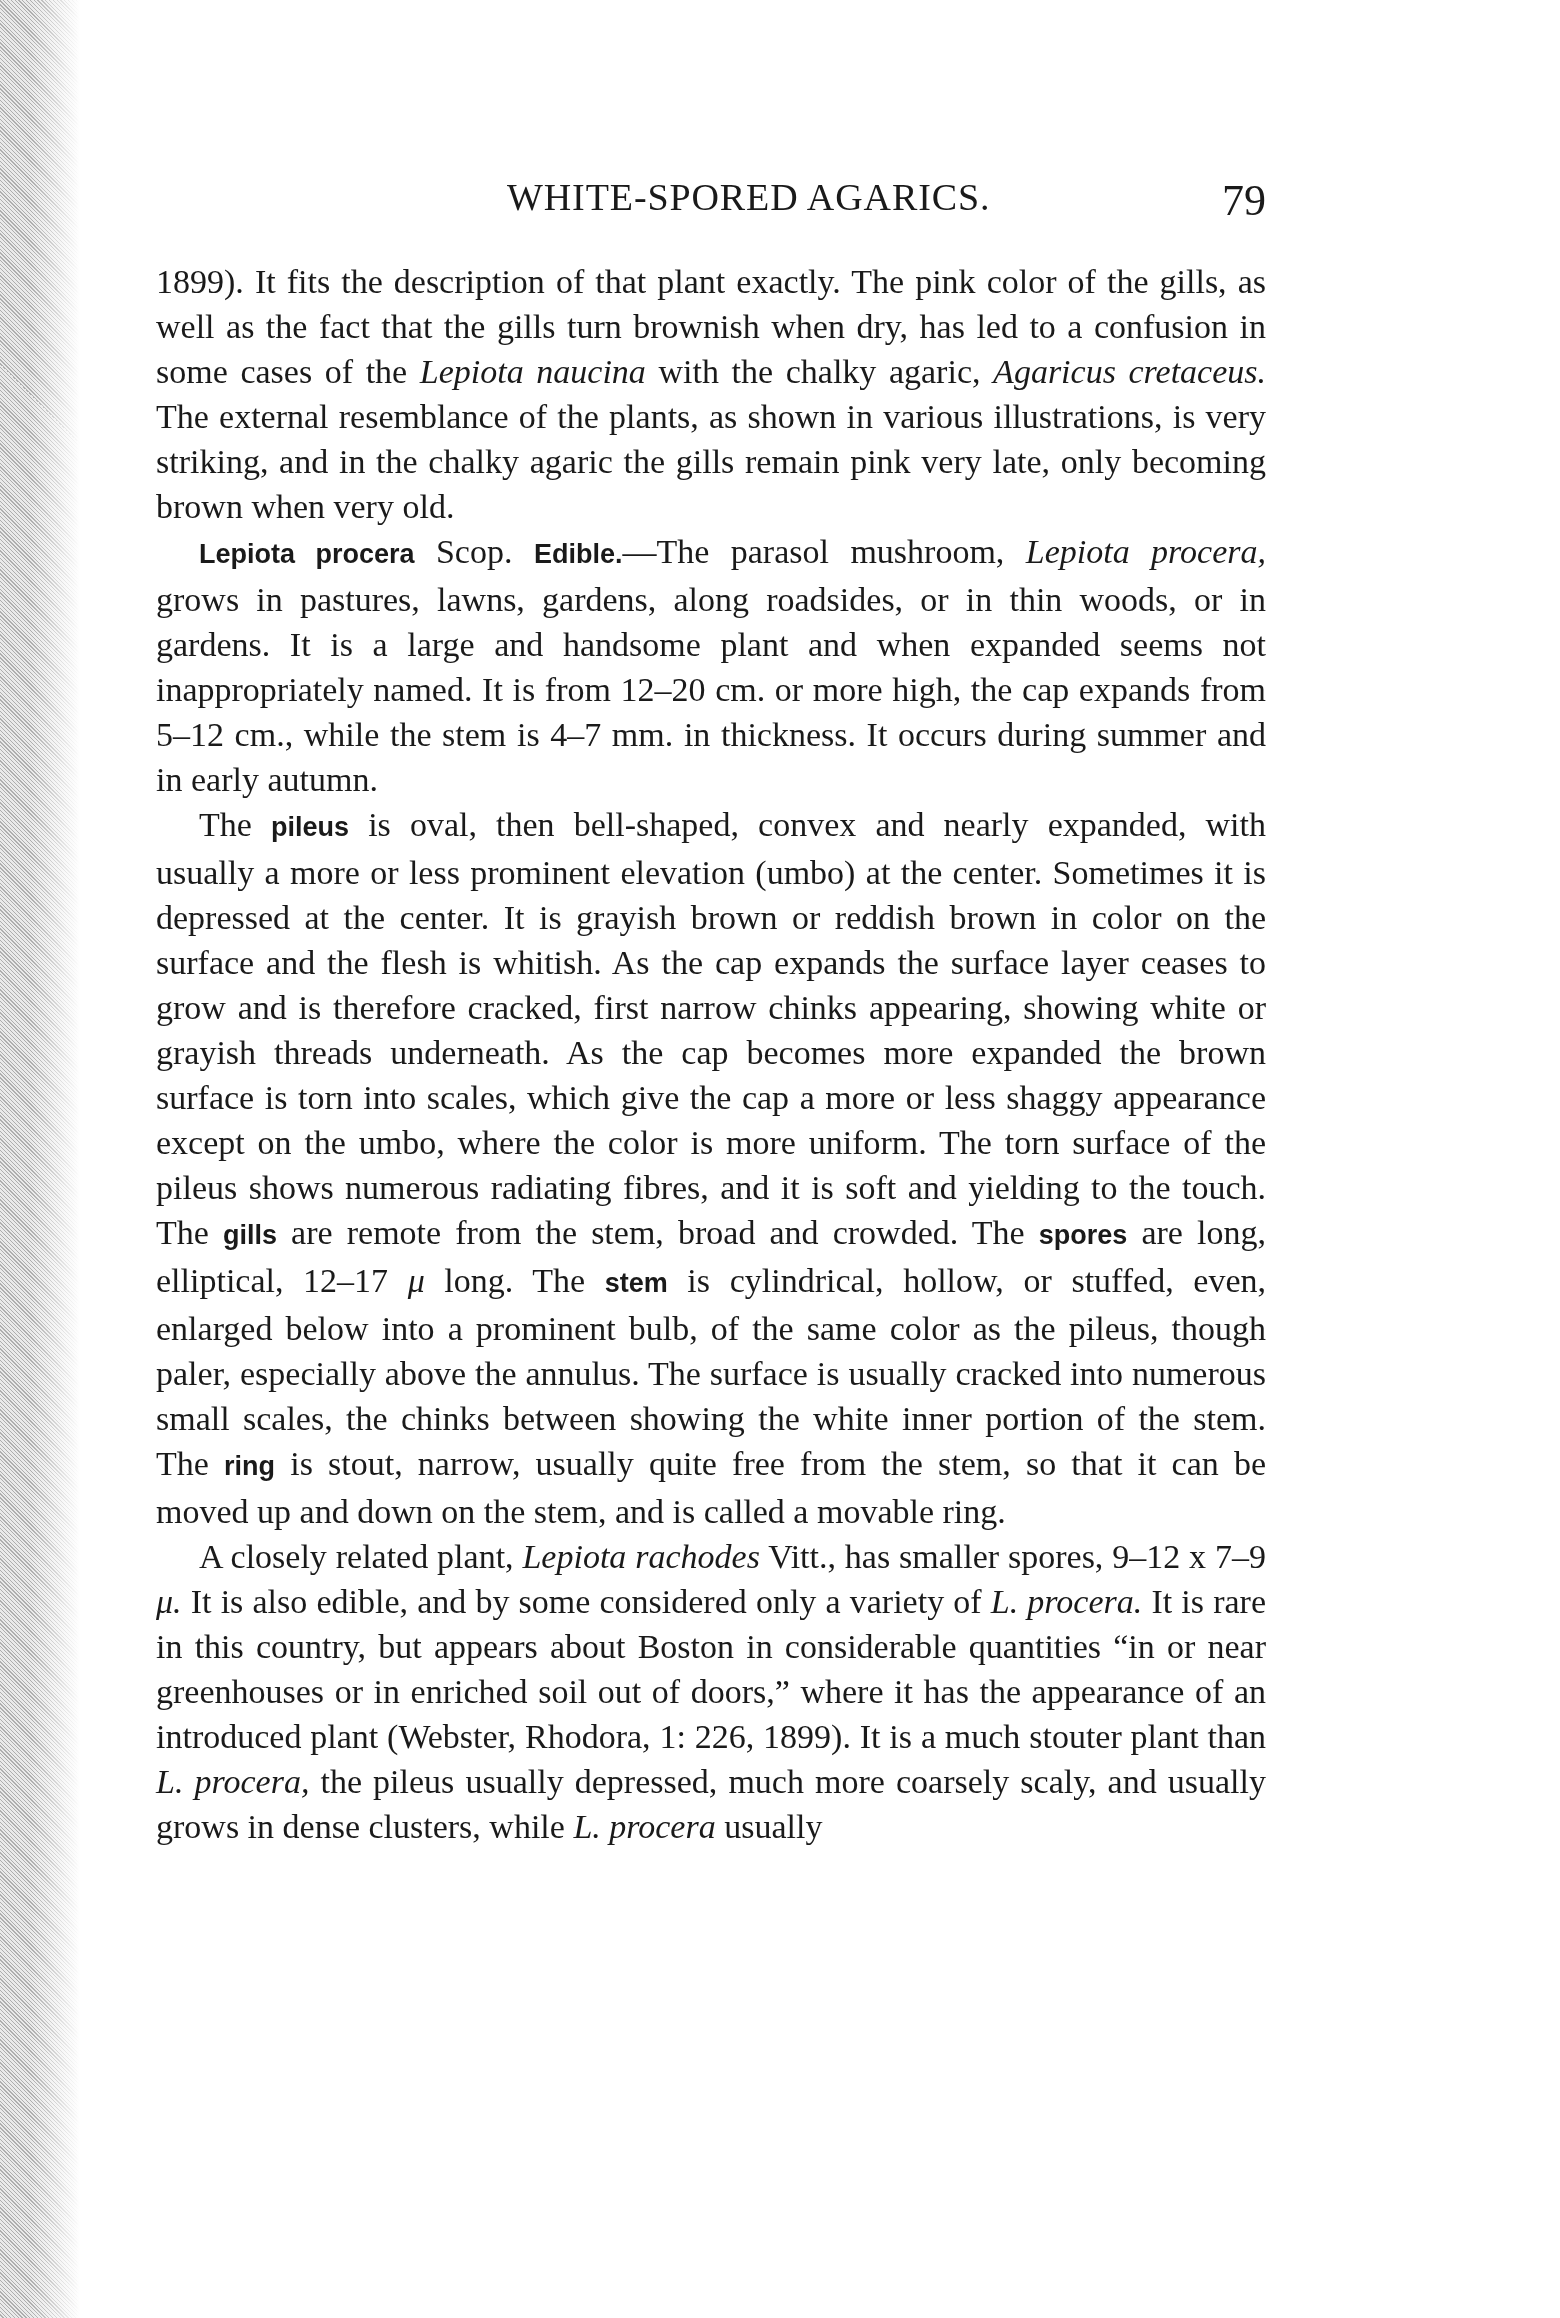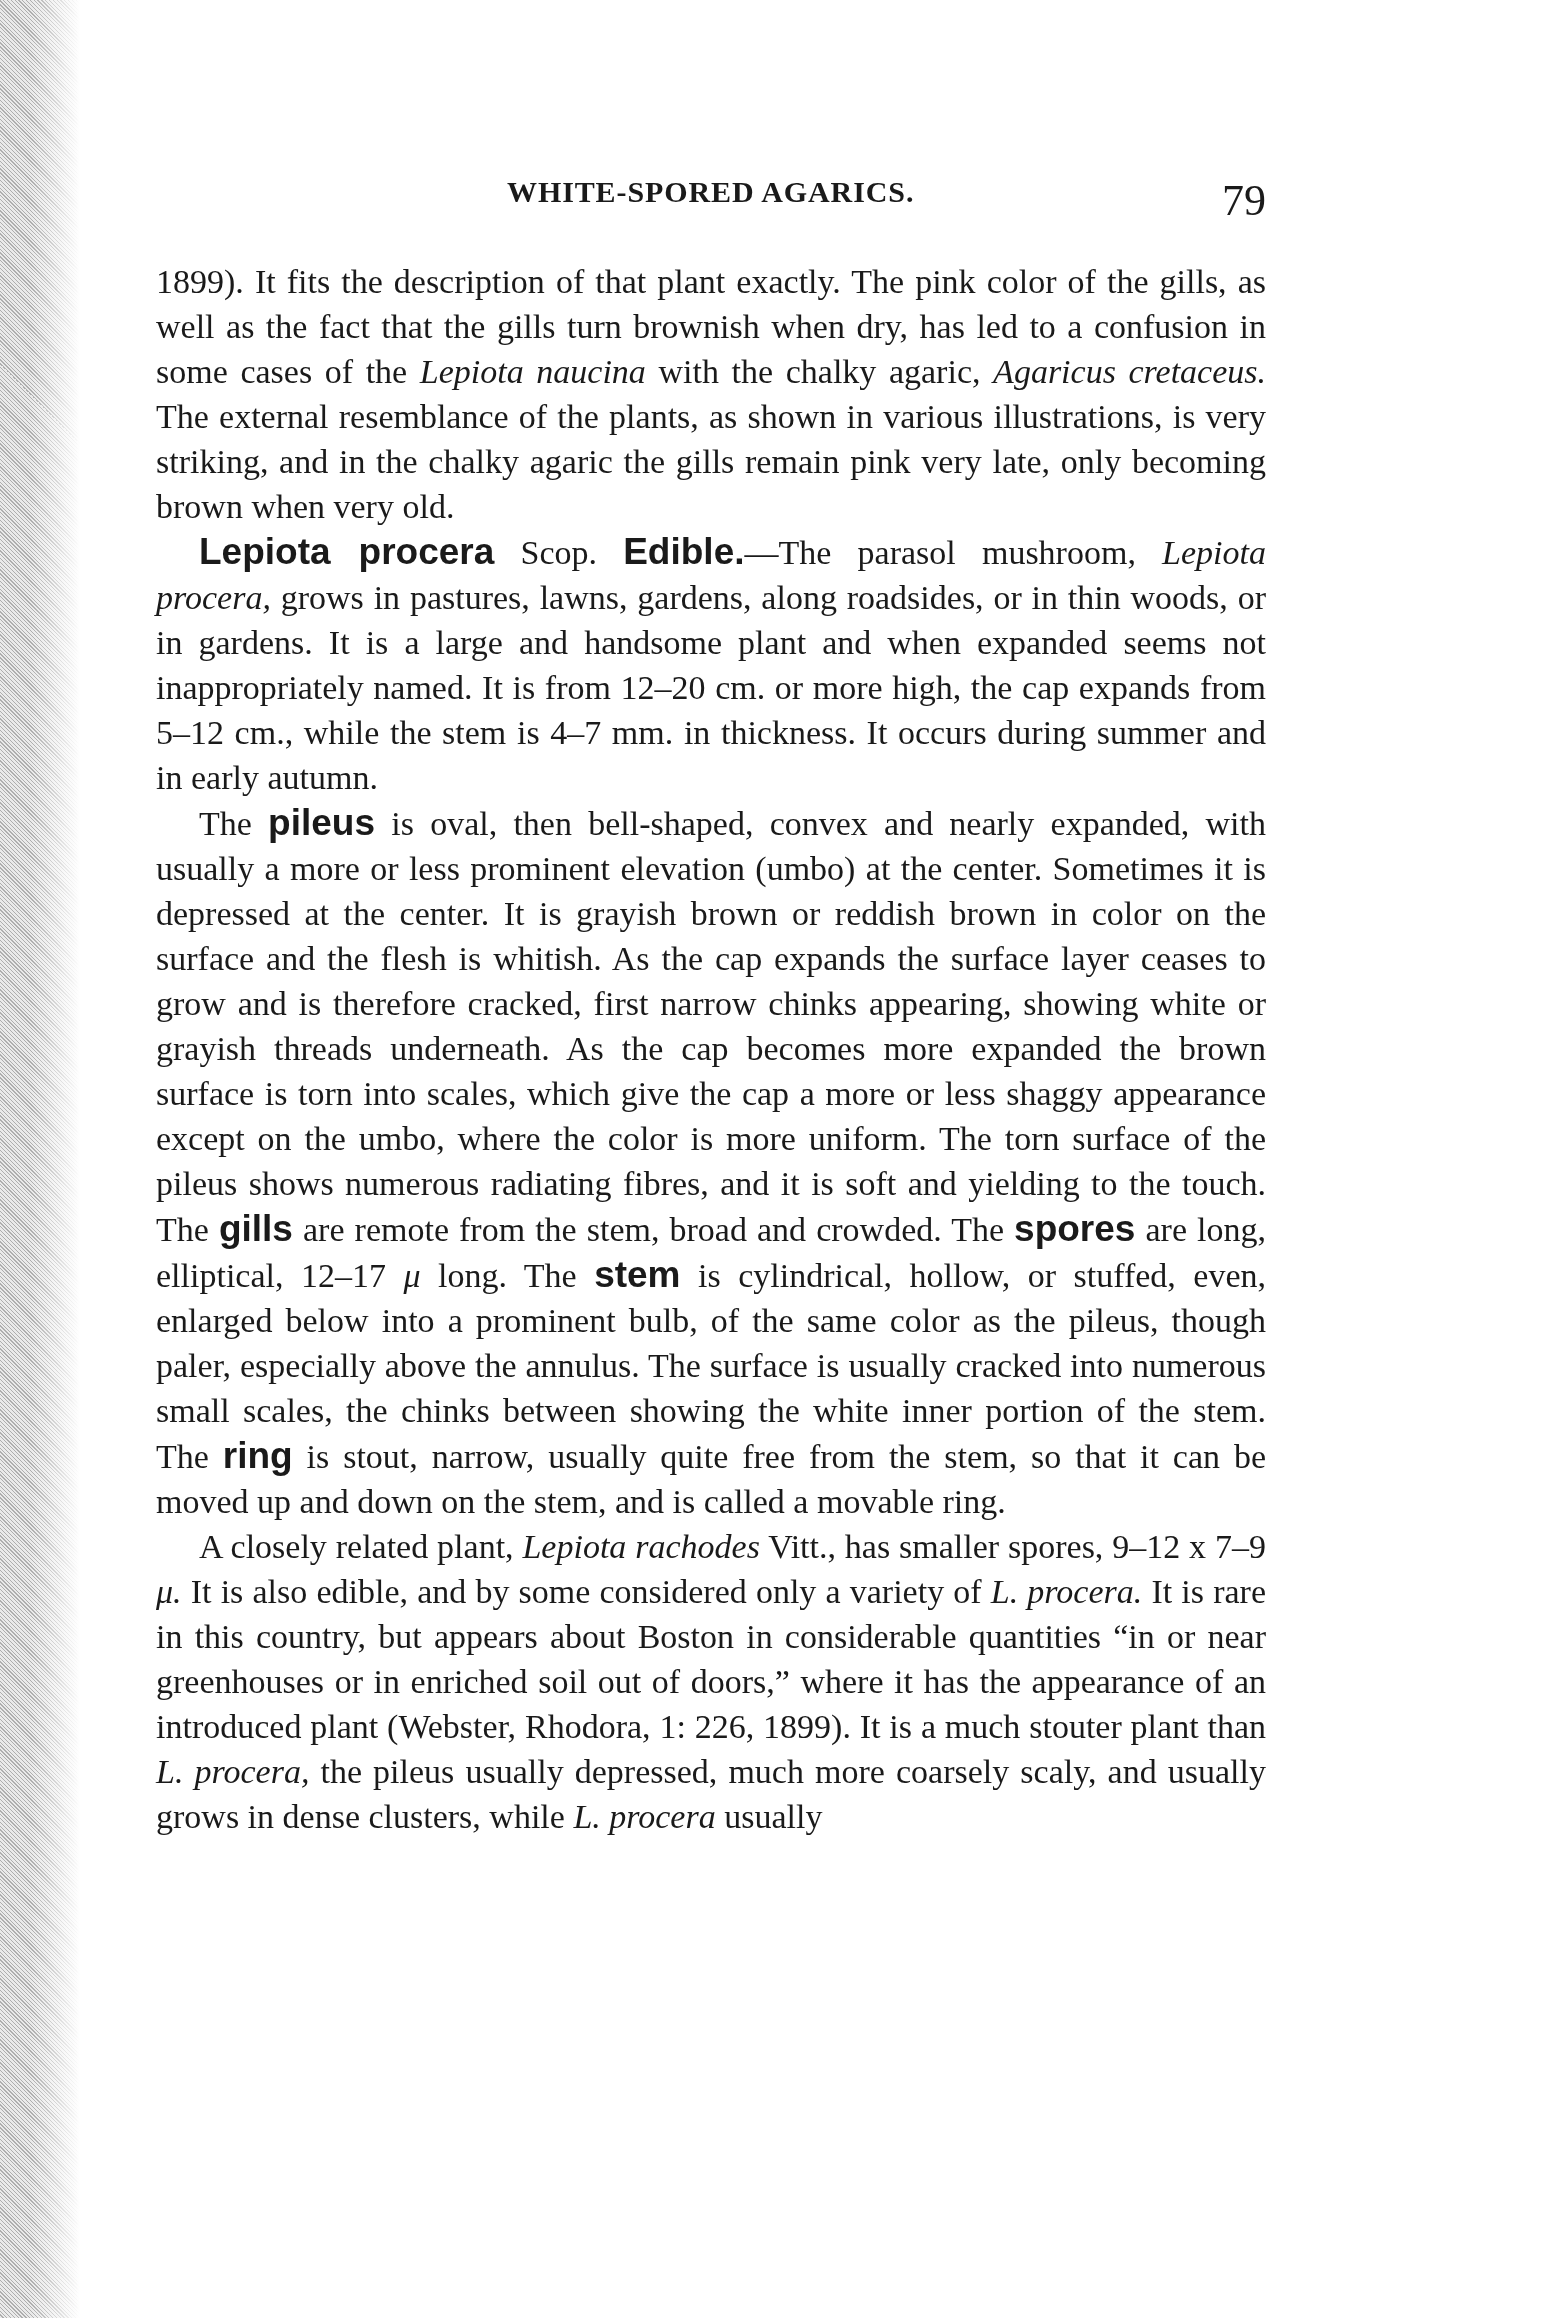--- a/index.html
+++ b/index.html
@@ -2,26 +2,26 @@
 <html style="font-size:14.3px"><head>
 <meta charset="utf-8">
 <style>
   html, body { margin:0; padding:0; }
   body { width:1561px; height:2319px; background:#ffffff; position:relative; overflow:hidden; font-family:"Liberation Serif","DejaVu Serif",serif; color:#1a1a1a; }
   .edge { position:absolute; left:0; top:0; width:80px; height:2319px;
     background: repeating-linear-gradient(45deg,#9a9a9a 0 0.9px,#e6e6e6 0.9px 2.7px);
     -webkit-mask-image: linear-gradient(to right, #000 40%, transparent);
     mask-image: linear-gradient(to right, #000 40%, transparent); opacity:0.8; }
   .header { position:absolute; top:175px; left:156px; width:1110px; height:45px; }
-  .running-title { position:absolute; left:351px; top:0; font-size:30px; letter-spacing:0.9px;font-weight:bold; }
+  .running-title { position:absolute; left:351px; top:0; font-size:38px; letter-spacing:0.9px; }
   .page-num { position:absolute; right:0; top:0; font-size:44px; }
   .body { position:absolute; top:259px; left:156px; width:1110px; font-size:34px; line-height:45px; text-align:justify; }
   .body p { margin:0; }
   .indent { text-indent:43px; }
-  .b { font-family:"Liberation Sans","DejaVu Sans",sans-serif; font-weight:bold; font-size:37px; }
+  .b { font-family:"Liberation Sans","DejaVu Sans",sans-serif; font-weight:bold; font-size:27px; }
   i { font-style:italic; }
 </style>
 </head>
 <body>
 
 <div class="edge"></div>
 
 <div class="header">
   <span class="running-title">WHITE-SPORED AGARICS.</span>
   <span class="page-num">79</span>

